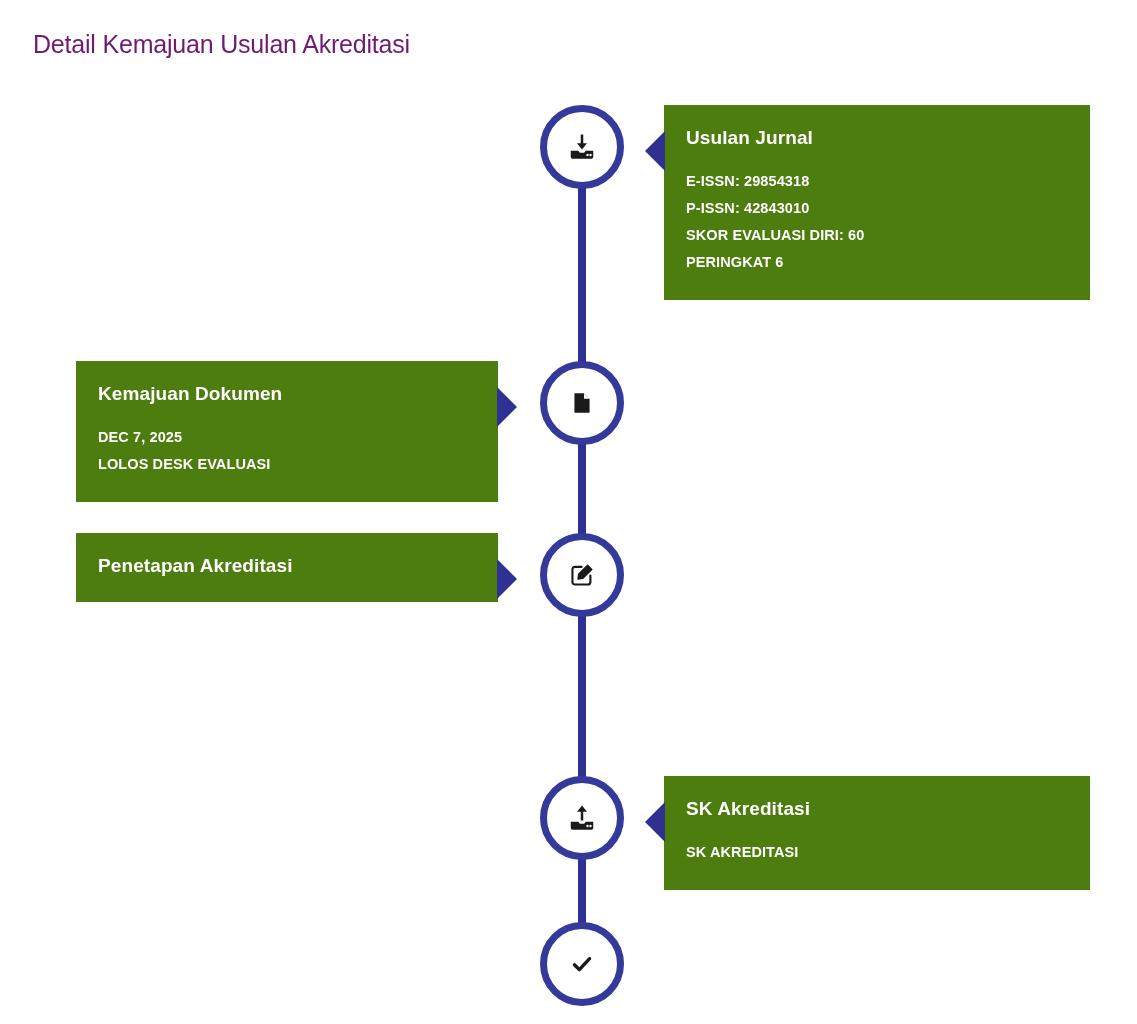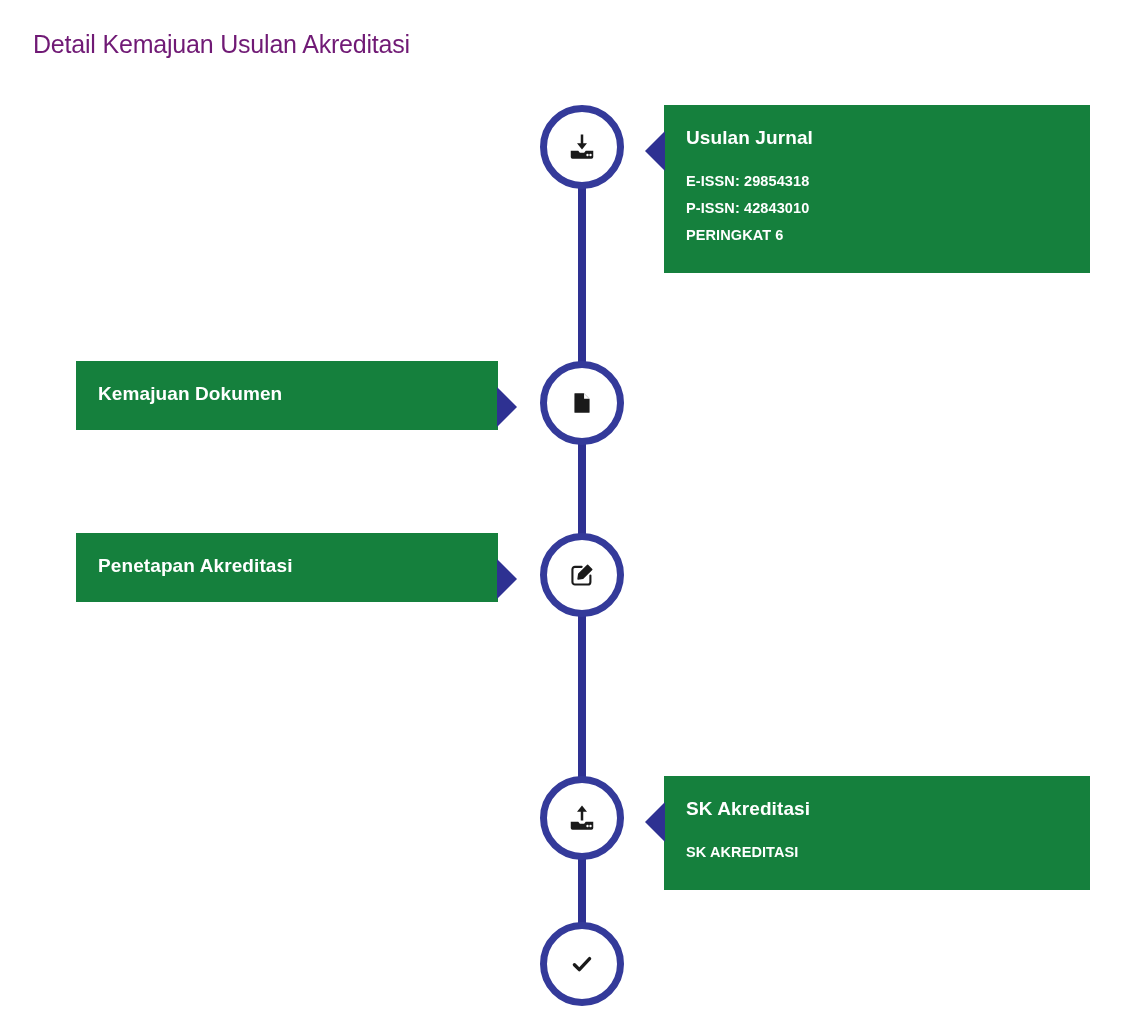--- a/index.html
+++ b/index.html
@@ -74,21 +74,21 @@
     align-items: center;
     justify-content: center;
     z-index: 3;
   }
 
   .tl-node svg { display: block; }
 
   
   .tl-card {
     position: absolute;
-    background: #15803d;
+    background: #4d7c0f;
     border-radius: 0;
     color: #ffffff;
     z-index: 2;
   }
 
   .tl-card.right {
     left: 664px;
     width: 426px;
     padding: 22px 24px 24px 22px;
   }
@@ -170,38 +170,43 @@
             <circle cx="18.8" cy="18.4" r="0.95" fill="#ffffff"></circle>
           </svg>
         </span>
       </div>
 
       <div class="tl-card right">
         <div class="card-title">Usulan Jurnal</div>
         <div class="card-lines">
           <div class="card-line">E-ISSN: 29854318</div>
           <div class="card-line">P-ISSN: 42843010</div>
+          <div class="card-line">SKOR EVALUASI DIRI: 60</div>
           <div class="card-line">PERINGKAT 6</div>
         </div>
       </div>
     </div>
 
     <div class="tl-row" style="top:361px;">
 
       <div class="tl-node">
         <span>
           <svg width="26" height="26" viewBox="0 0 24 24" fill="#1a1a1a">
             <path d="M5.5 3h8.2l5.3 5.3v12.2a.5.5 0 0 1-.5.5H5.5a.5.5 0 0 1-.5-.5V3.5a.5.5 0 0 1 .5-.5z"></path>
             <path d="M13.9 3.2v4.9h4.9" fill="#ffffff"></path>
           </svg>
         </span>
       </div>
 
       <div class="tl-card left">
         <div class="card-title">Kemajuan Dokumen</div>
+        <div class="card-lines">
+          <div class="card-line">DEC 7, 2025</div>
+          <div class="card-line">LOLOS DESK EVALUASI</div>
+        </div>
       </div>
     </div>
 
     <div class="tl-row" style="top:533px;">
 
       <div class="tl-node">
         <span>
           <svg width="28" height="28" viewBox="0 0 24 24" fill="none" stroke="#1a1a1a" stroke-width="1.8">
             <path d="M19.2 12.4V18a2.2 2.2 0 0 1-2.2 2.2H6A2.2 2.2 0 0 1 3.8 18V7.2A2.2 2.2 0 0 1 6 5h5.7" stroke-linecap="round" stroke-linejoin="round"></path>
             <path d="M16.8 3.6l3.6 3.6-7.6 7.6-4.2.6.6-4.2 7.6-7.6z" fill="#1a1a1a" stroke="#1a1a1a" stroke-width="1.2" stroke-linejoin="round"></path>

